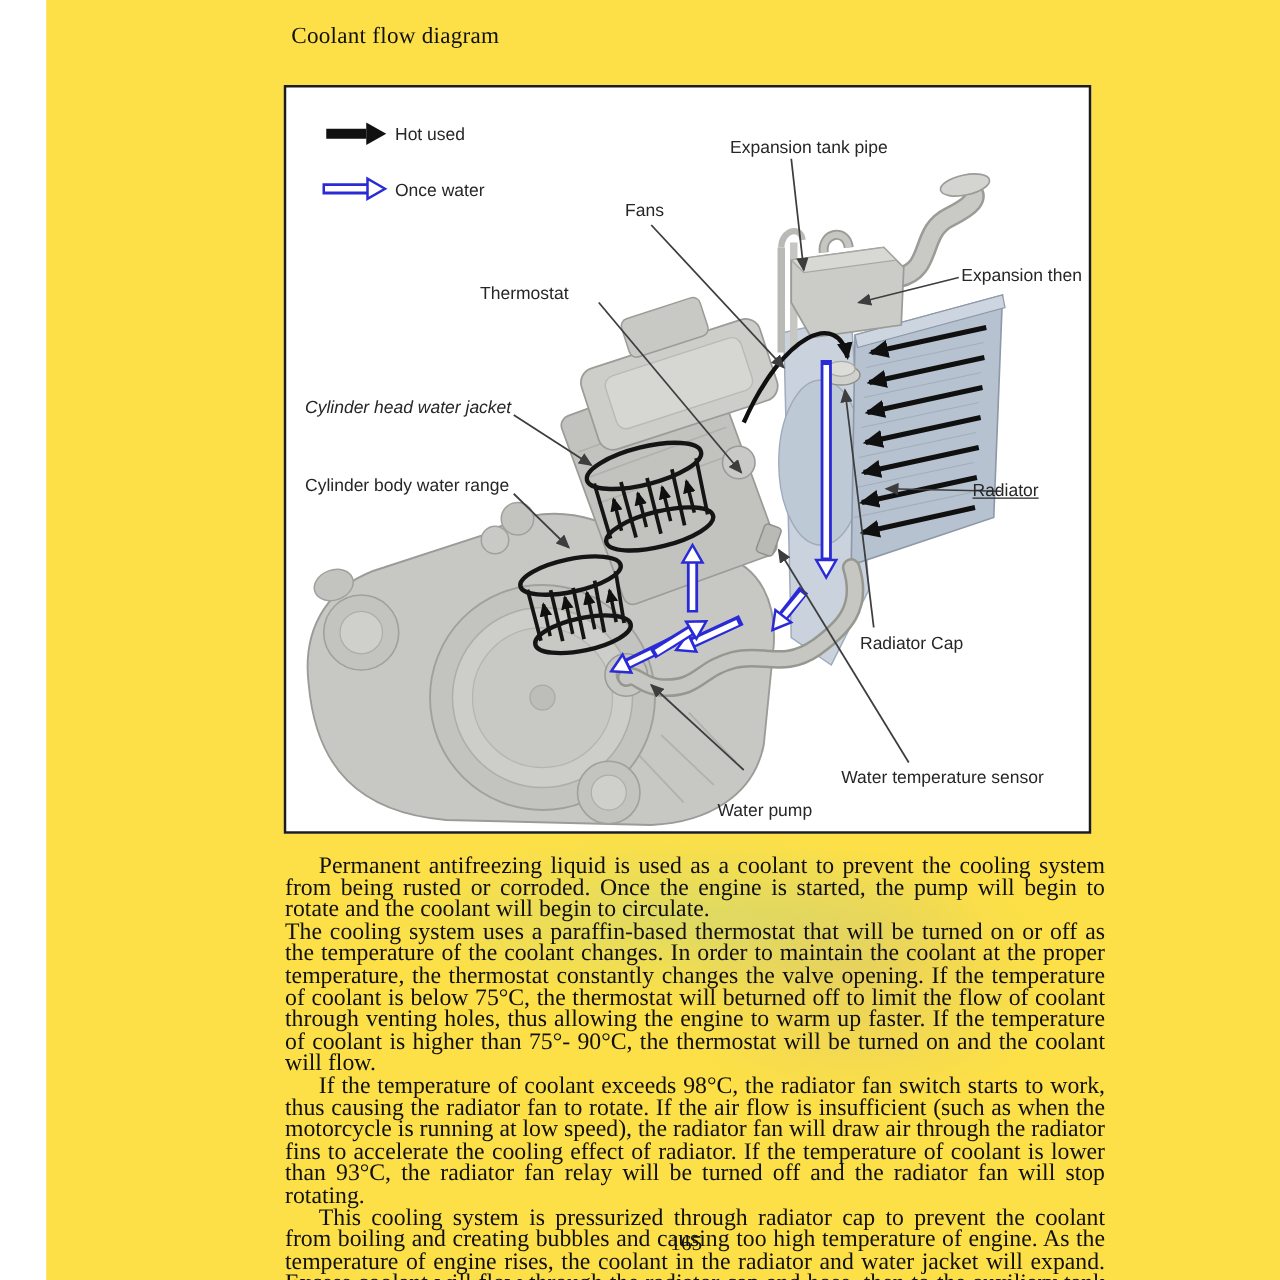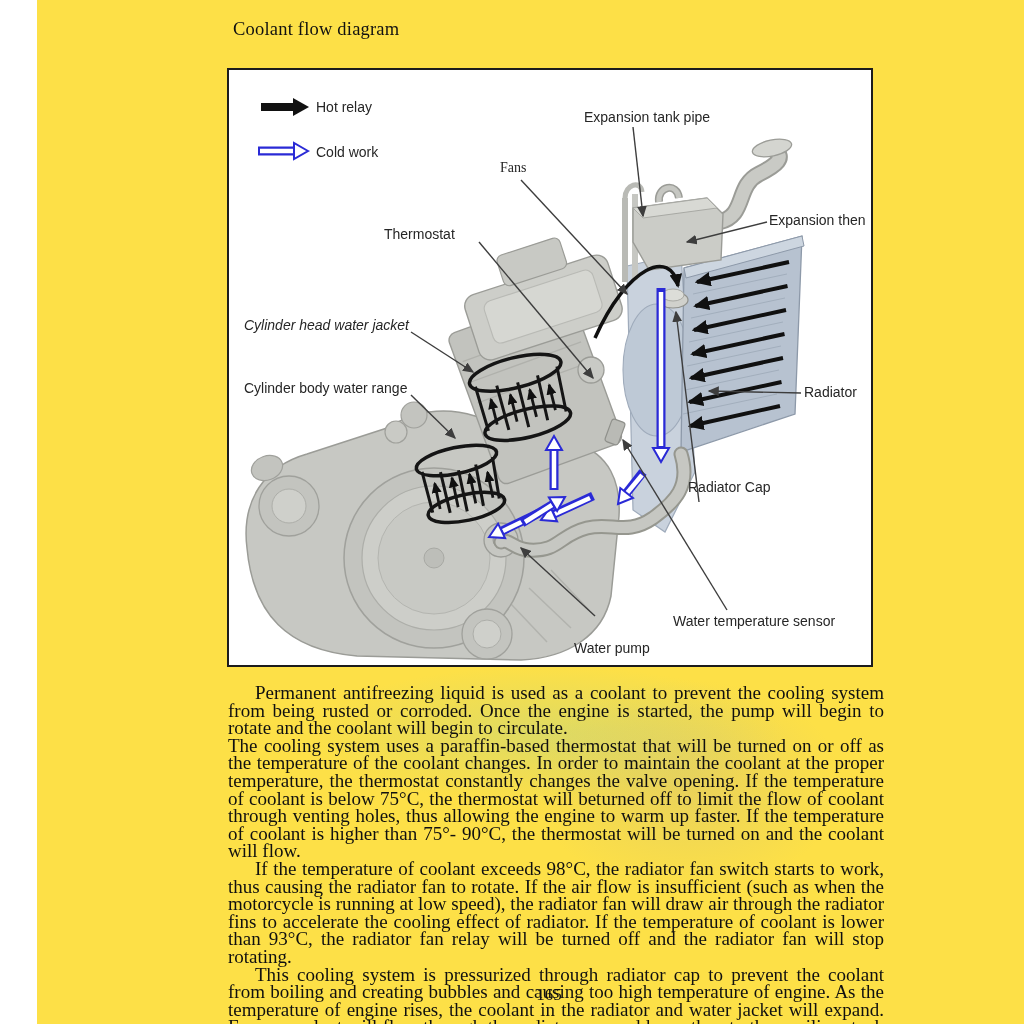--- a/index.html
+++ b/index.html
@@ -13,27 +13,27 @@
   .figure { position:absolute; left:190px; top:68px; width:646px; height:599px;
             border:2px solid #1c1c1c; background:#fff; }
   .figure svg { position:absolute; left:0; top:0; }
 
   .dlabel { position:absolute; font-family:"Liberation Sans", sans-serif;
             font-size:14px; color:#262626; white-space:nowrap; }
 
   .lbl-legend-hot   { left:87px;  top:29px; }
   .lbl-legend-cold  { left:87px;  top:74px; }
   .lbl-etp          { left:355px; top:39px; }
-  .lbl-fans         { left:271px; top:90px;font-family:Liberation Serif, serif; }
+  .lbl-fans         { left:271px; top:90px; }
   .lbl-et           { left:540px; top:142px; }
   .lbl-thermostat   { left:155px; top:156px; }
   .lbl-chwj         { left:15px;  top:247px;font-style:italic; }
   .lbl-cbwj         { left:15px;  top:310px; }
-  .lbl-radiator     { left:575px; top:314px; }
-  .lbl-radcap       { left:459px; top:409px;text-align:center; }
+  .lbl-radiator     { left:549px; top:314px;text-decoration:underline; }
+  .lbl-radcap       { left:459px; top:436px;text-align:center; }
   .lbl-waterpump    { left:345px; top:570px; }
   .lbl-wts          { left:444px; top:543px; }
 
   .bodytext { position:absolute; left:191px; top:684px; width:656px;
               font-size:19px; line-height:17.6px; color:#101010;
               text-align:justify; }
   .bodytext p { text-align:justify; }
   .bodytext p.indent { text-indent:27px; }
 
   .pagenum { position:absolute; left:0; top:985px; width:1024px; text-align:center;
@@ -210,22 +210,22 @@
         <line x1="250" y1="172" x2="364" y2="308" marker-end="url(#mlead)"></line>
         <line x1="182" y1="262" x2="244" y2="302" marker-end="url(#mlead)"></line>
         <line x1="182" y1="325" x2="226" y2="368" marker-end="url(#mlead)"></line>
         <line x1="572" y1="323" x2="480" y2="321" marker-end="url(#mlead)"></line>
         <line x1="470" y1="432" x2="447" y2="242" marker-end="url(#mlead)"></line>
         <line x1="366" y1="546" x2="292" y2="478" marker-end="url(#mlead)"></line>
         <line x1="498" y1="540" x2="394" y2="370" marker-end="url(#mlead)"></line>
       </g>
     </svg>
 
-    <div class="dlabel lbl-legend-hot">Hot relay</div>
-    <div class="dlabel lbl-legend-cold">Cold work</div>
+    <div class="dlabel lbl-legend-hot">Hot used</div>
+    <div class="dlabel lbl-legend-cold">Once water</div>
     <div class="dlabel lbl-etp">Expansion tank pipe</div>
     <div class="dlabel lbl-fans">Fans</div>
     <div class="dlabel lbl-et">Expansion then</div>
     <div class="dlabel lbl-thermostat">Thermostat</div>
     <div class="dlabel lbl-chwj">Cylinder head water jacket</div>
     <div class="dlabel lbl-cbwj">Cylinder body water range</div>
     <div class="dlabel lbl-radiator">Radiator</div>
     <div class="dlabel lbl-radcap">Radiator Cap</div>
     <div class="dlabel lbl-waterpump">Water pump</div>
     <div class="dlabel lbl-wts">Water temperature sensor</div>

